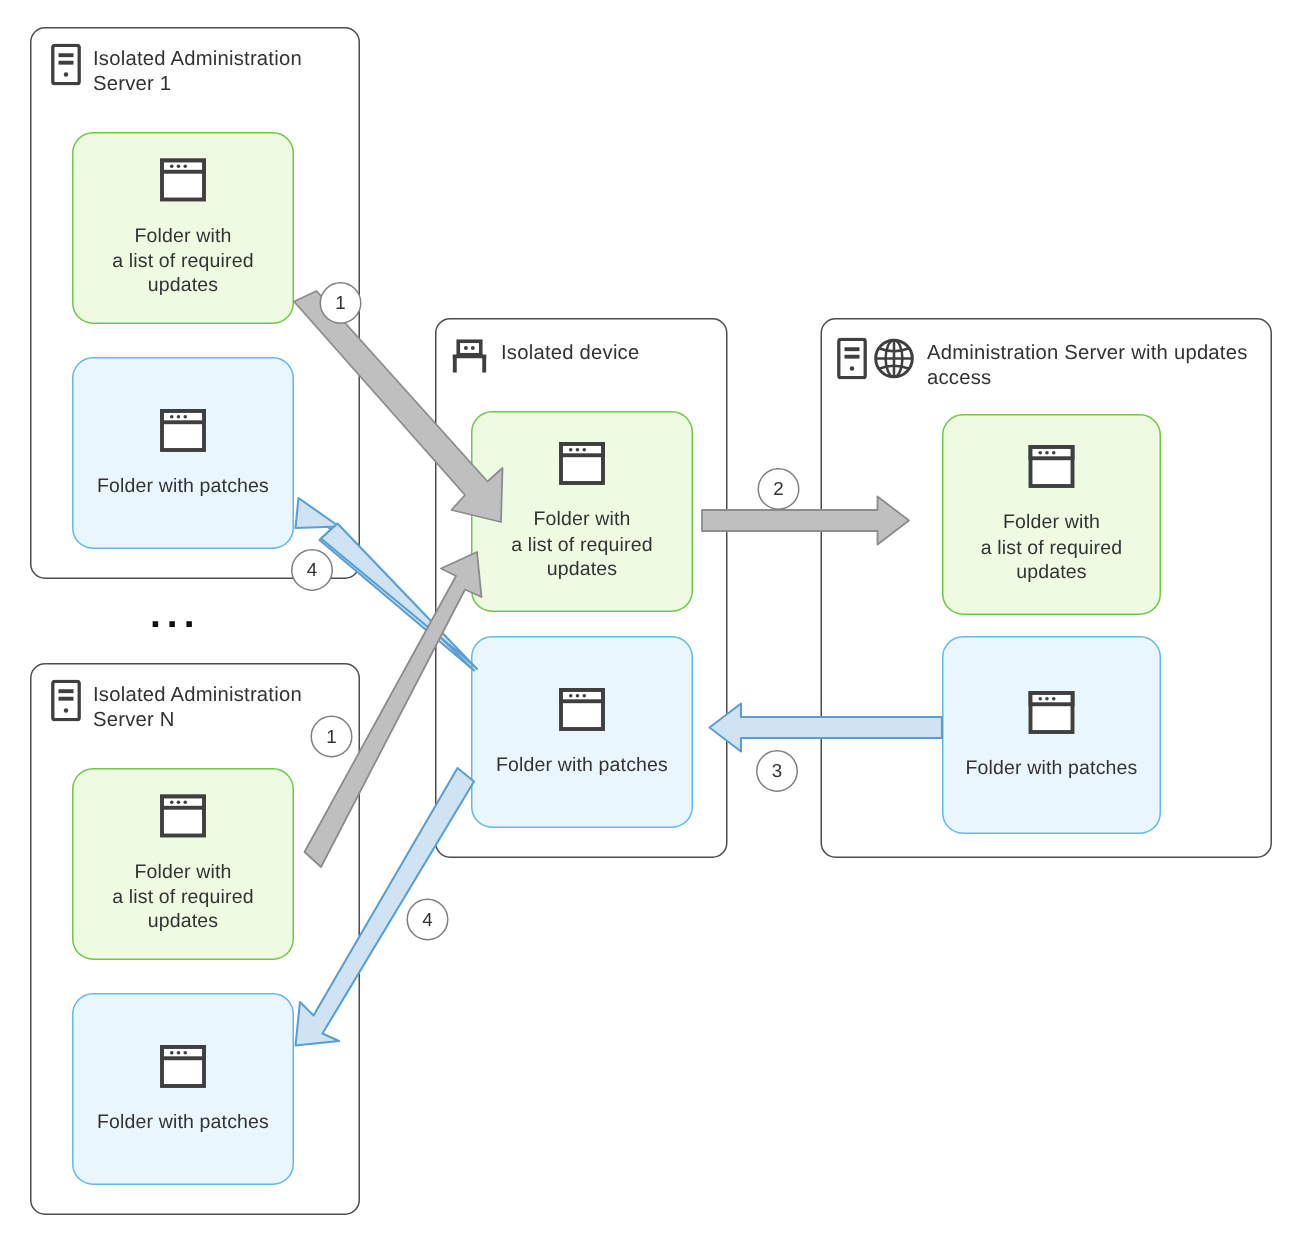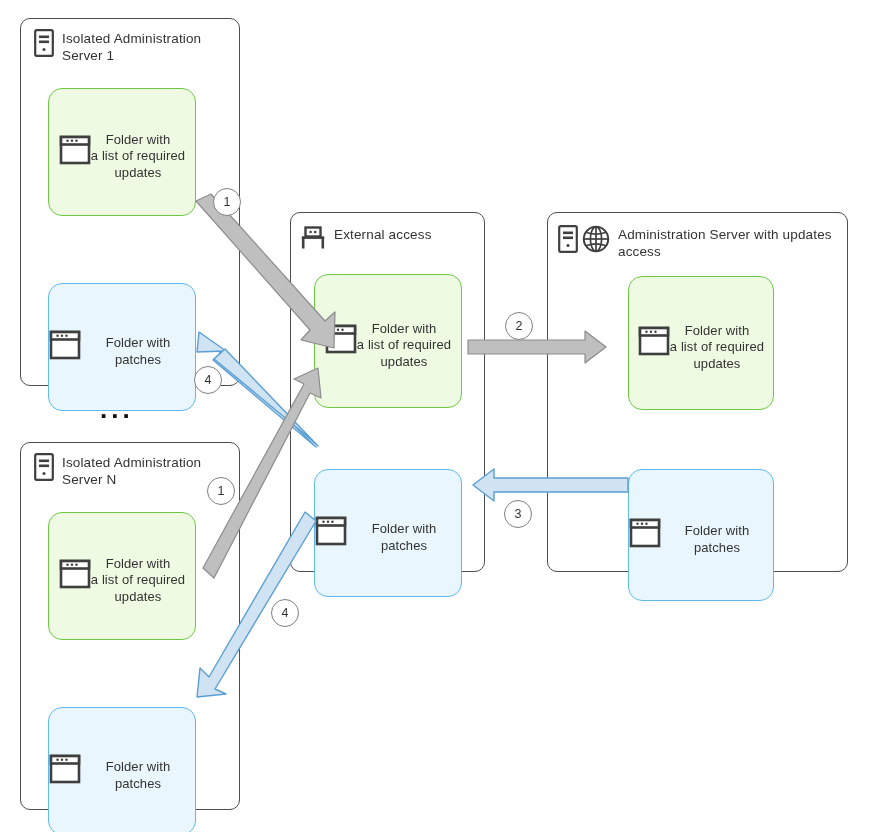--- a/index.html
+++ b/index.html
@@ -40,32 +40,32 @@
   }
   .icon-wrap {
     flex: 0 0 auto;
     display: block;
   }
   .card {
     position: absolute;
     box-sizing: border-box;
     border-radius: 14px;
     display: flex;
+    flex-direction: column;
     align-items: center;
     justify-content: center;
     text-align: center;
   }
   .card.green {
     background: #eefbe2;
     border: 1.8px solid #6ec845;
   }
   .card.blue {
     background: #e9f6fd;
     border: 1.8px solid #60b9ea;
-    margin-top: 45px;
   }
   .card-label {
     font-size: 13px;
     color: #333333;
     line-height: 16.5px;
     white-space: pre-line;
     margin-top: 9px;
     letter-spacing: 0.1px;
   }
   .window-icon {
@@ -229,21 +229,21 @@
   <div class="group-header" style="left:300px; top:225px; width:180px;">
     <span class="icon-wrap">
       <svg width="26" height="26" viewBox="0 0 26 26">
         <rect x="5.5" y="2.5" width="15" height="9" fill="#ffffff" stroke="#3f3f3f" stroke-width="2.4"></rect>
         <circle cx="10.6" cy="7" r="1.3" fill="#3f3f3f"></circle>
         <circle cx="15.2" cy="7" r="1.3" fill="#3f3f3f"></circle>
         <path d="M1.8 12.6 H24.2" stroke="#3f3f3f" stroke-width="2.6" stroke-linecap="butt"></path>
         <path d="M3.2 12.6 V23.4 M22.8 12.6 V23.4" stroke="#3f3f3f" stroke-width="2.6" stroke-linecap="butt"></path>
       </svg>
     </span>
-    <span class="group-title">External access</span>
+    <span class="group-title">Isolated device</span>
   </div>
 
   <div class="card green" style="left:314px; top:274px; width:148px; height:134px;">
     <span class="window-icon">
       <svg width="32" height="30" viewBox="0 0 32 30">
         <rect x="2" y="2" width="28" height="26" fill="#ffffff" stroke="#3f3f3f" stroke-width="2.6"></rect>
         <rect x="2" y="2" width="28" height="7.5" fill="#ffffff" stroke="#3f3f3f" stroke-width="2.6"></rect>
         <circle cx="8.5" cy="5.8" r="1.2" fill="#3f3f3f"></circle>
         <circle cx="13" cy="5.8" r="1.2" fill="#3f3f3f"></circle>
         <circle cx="17.5" cy="5.8" r="1.2" fill="#3f3f3f"></circle>

